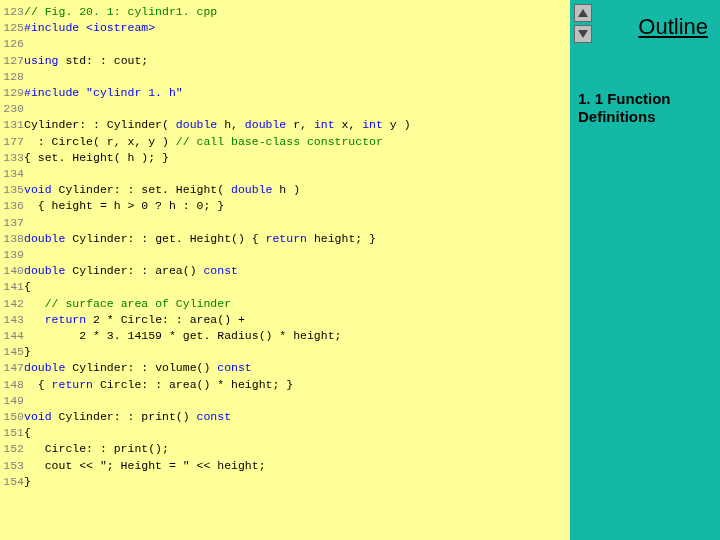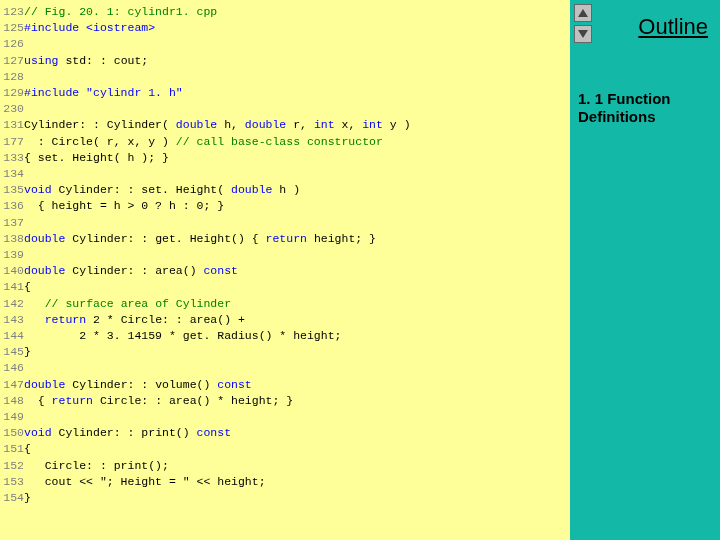--- a/index.html
+++ b/index.html
@@ -112,21 +112,20 @@
     <div class="line"><span class="ln">136</span><span><span class="pl">  { height = h &gt; 0 ? h : 0; }</span></span></div>
     <div class="line"><span class="ln">137</span><span><span class="pl"></span></span></div>
     <div class="line"><span class="ln">138</span><span><span class="kw">double</span><span class="pl"> Cylinder: : get. Height() { </span><span class="kw">return</span><span class="pl"> height; }</span></span></div>
     <div class="line"><span class="ln">139</span><span><span class="pl"></span></span></div>
     <div class="line"><span class="ln">140</span><span><span class="kw">double</span><span class="pl"> Cylinder: : area() </span><span class="kw">const</span></span></div>
     <div class="line"><span class="ln">141</span><span><span class="pl">{</span></span></div>
     <div class="line"><span class="ln">142</span><span><span class="pl">   </span><span class="cm">// surface area of Cylinder</span></span></div>
     <div class="line"><span class="ln">143</span><span><span class="pl">   </span><span class="kw">return</span><span class="pl"> 2 * Circle: : area() +</span></span></div>
     <div class="line"><span class="ln">144</span><span><span class="pl">        2 * 3. 14159 * get. Radius() * height;</span></span></div>
     <div class="line"><span class="ln">145</span><span><span class="pl">}</span></span></div>
-    <div class="line"><span class="ln">146</span><span><span class="pl"></span></span></div>
     <div class="line"><span class="ln">147</span><span><span class="kw">double</span><span class="pl"> Cylinder: : volume() </span><span class="kw">const</span></span></div>
     <div class="line"><span class="ln">148</span><span><span class="pl">  { </span><span class="kw">return</span><span class="pl"> Circle: : area() * height; }</span></span></div>
     <div class="line"><span class="ln">149</span><span><span class="pl"></span></span></div>
     <div class="line"><span class="ln">150</span><span><span class="kw">void</span><span class="pl"> Cylinder: : print() </span><span class="kw">const</span></span></div>
     <div class="line"><span class="ln">151</span><span><span class="pl">{</span></span></div>
     <div class="line"><span class="ln">152</span><span><span class="pl">   Circle: : print();</span></span></div>
     <div class="line"><span class="ln">153</span><span><span class="pl">   cout &lt;&lt; "; Height = " &lt;&lt; height;</span></span></div>
     <div class="line"><span class="ln">154</span><span><span class="pl">}</span></span></div>
   </div>
 

